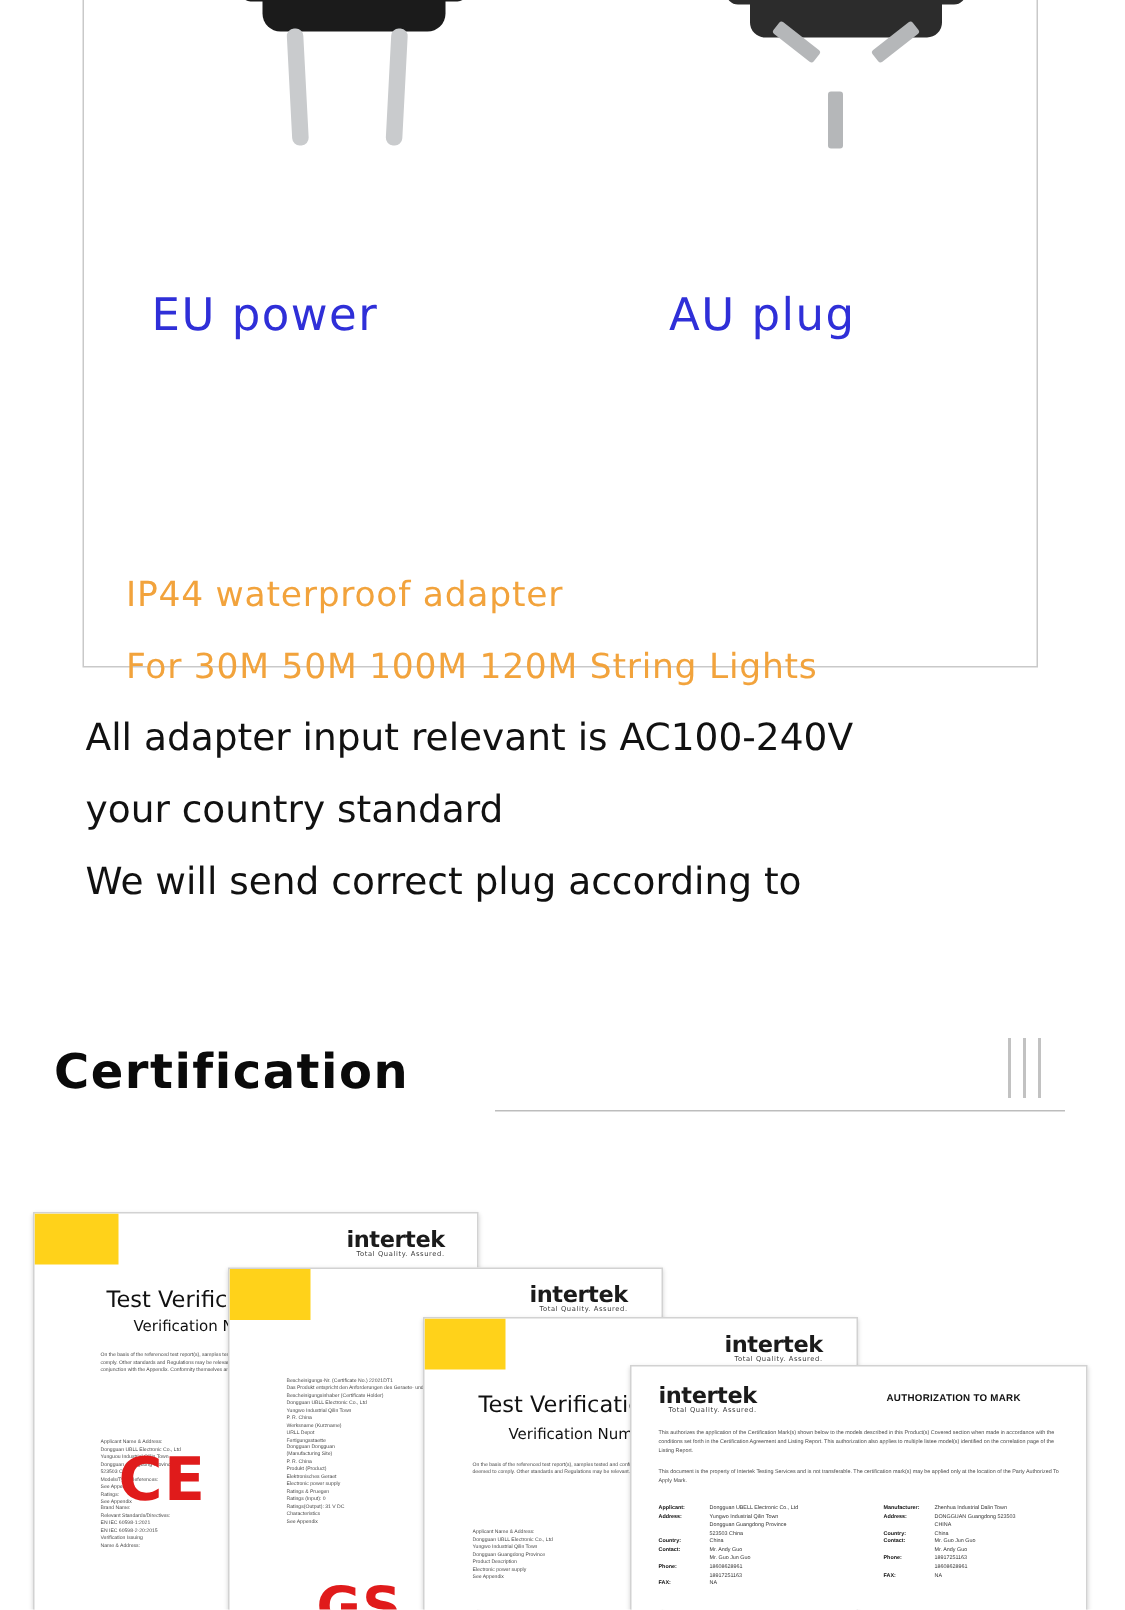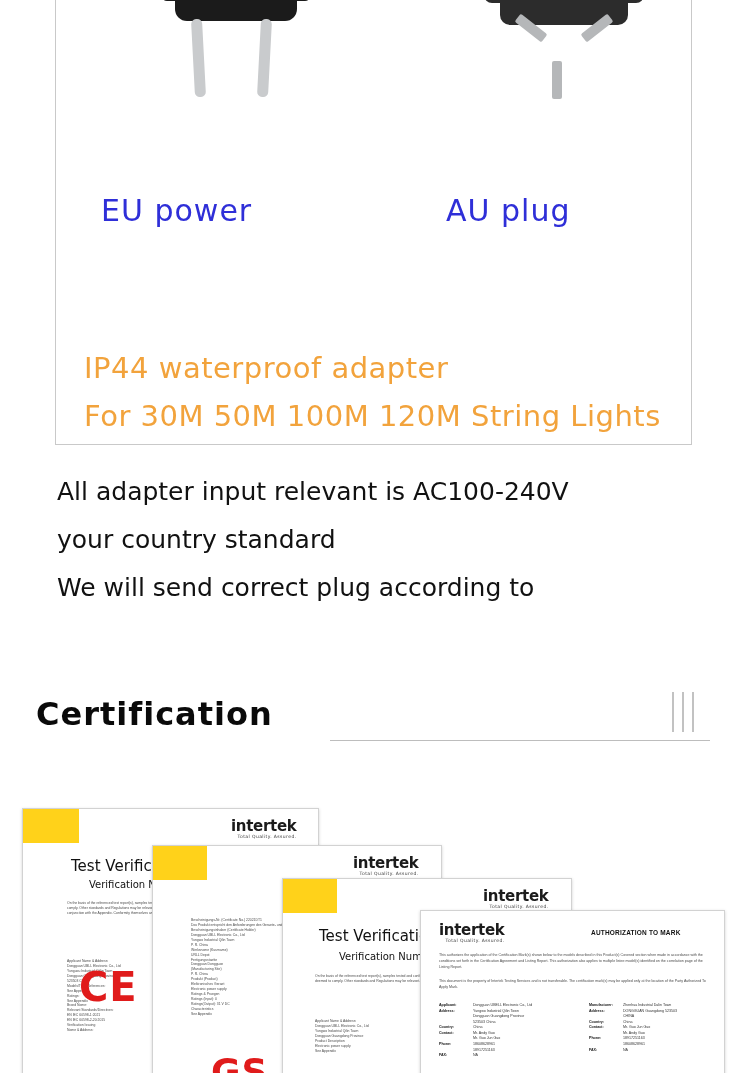--- a/index.html
+++ b/index.html
@@ -60,23 +60,24 @@
     position: absolute;
     color: #2f2fd8;
     font-size: 30px;
     letter-spacing: 1px;
     font-family: "DejaVu Sans", sans-serif;
   }
 
   .ip-line1, .ip-line2 {
     position: absolute;
     color: #f2a33c;
-    font-size: 29px;
+    font-size: 23px;
     letter-spacing: 0.5px;
     font-family: "DejaVu Sans", sans-serif;
+    margin-top: 33px;
   }
 
   .note {
     position: absolute;
     left: 57px;
     top: 468px;
     width: 660px;
     color: #111111;
     font-size: 25px;
     line-height: 1.92;

